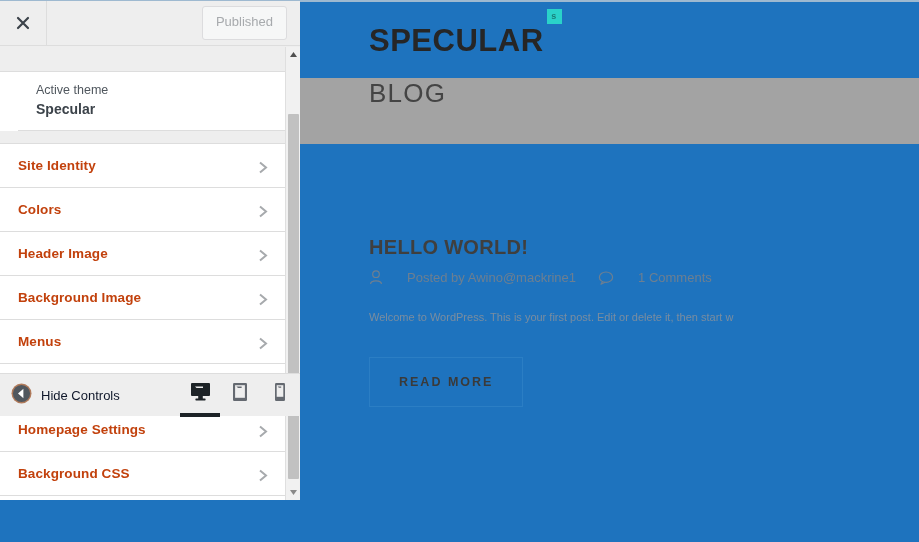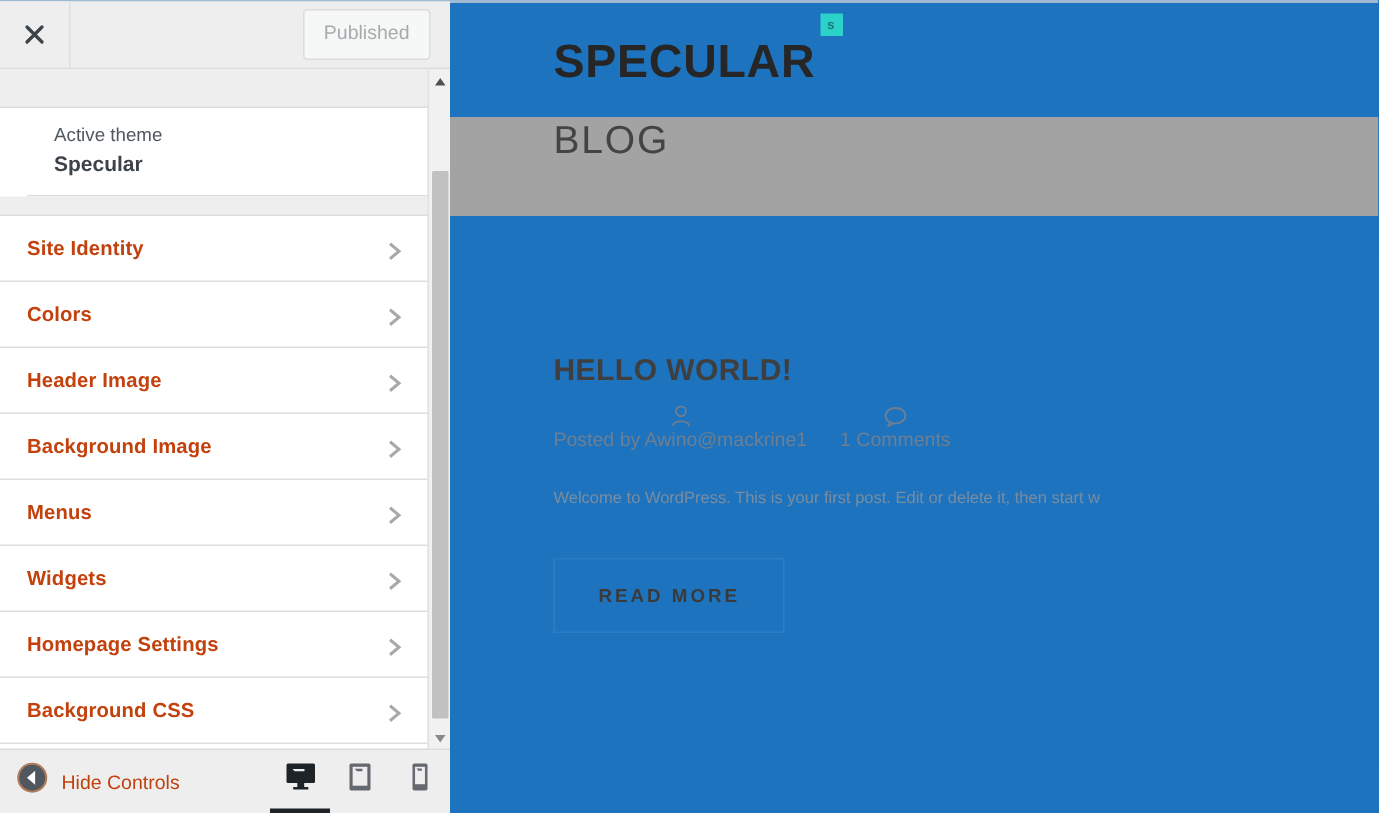--- a/index.html
+++ b/index.html
@@ -7,21 +7,21 @@
     width: 919px; height: 542px;
     overflow: hidden;
     font-family: "Liberation Sans", sans-serif;
     background: #1e73be;
   }
   #app { position: relative; width: 919px; height: 542px; display: flex; }
 
   
   #customizer {
     position: relative;
-    width: 300px; height: 542px;
+    width: 300px; height: 416px;
     background: #eeeeee;
     flex: 0 0 300px;
     border-top: 1px solid #9eb9d0;
   }
 
   
   .cz-header {
     position: absolute; top: 0; left: 0;
     width: 300px; height: 45px;
     background: #eeeeee;
@@ -140,21 +140,21 @@
     position: absolute; bottom: 0; left: 0;
     width: 300px; height: 43px;
     background: #eeeeee;
     border-top: 1px solid #dddddd;
     display: flex; align-items: center;
   }
   .cz-hide {
     display: flex; align-items: center; gap: 9px;
     padding-left: 11px; cursor: pointer;
   }
-  .cz-hide-label { font-size: 13px; color: #c2410c; }
+  .cz-hide-label { font-size: 13px; color: #0f172a; }
   .cz-devices { margin-left: auto; display: flex; align-items: flex-end; height: 43px; }
   .cz-device {
     width: 40px; height: 43px;
     display: flex; align-items: center; justify-content: center;
     cursor: pointer; position: relative;
     border-bottom: 4px solid transparent;
     padding-bottom: 3px;
   }
   .cz-device.active { border-bottom-color: #1d2327; }
   .cz-device svg { display: block; }
@@ -210,21 +210,21 @@
     color: #3f3f3f; letter-spacing: 0.3px;
     margin-bottom: 11px;
   }
   .pv-meta {
     display: flex; align-items: center;
     gap: 22px;
     color: #6d7f91;
     font-size: 13px;
     margin-bottom: 25px;
   }
-  .pv-meta-item { display: flex; align-items: center; gap: 0; white-space: nowrap; flex-direction: column; }
+  .pv-meta-item { display: flex; align-items: center; gap: 24px; white-space: nowrap; }
   .pv-meta-item svg { display: block; flex: 0 0 auto; }
   .pv-excerpt {
     font-size: 11px;
     color: #7a8da0;
     white-space: nowrap;
     margin-bottom: 32px;
     line-height: 1.4;
   }
   .pv-readmore {
     display: inline-block;

